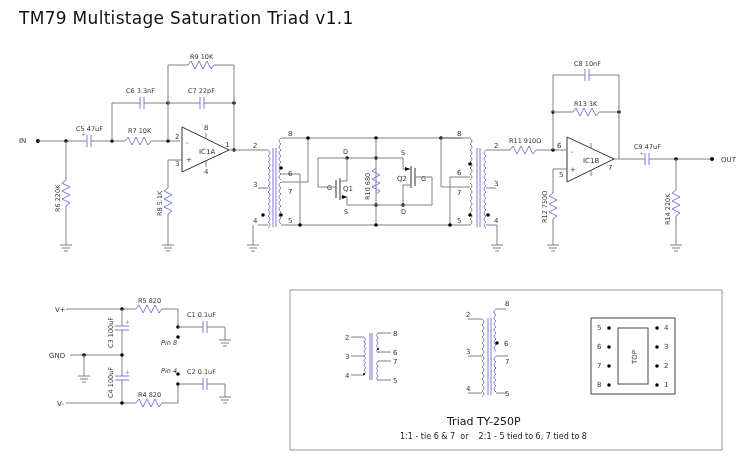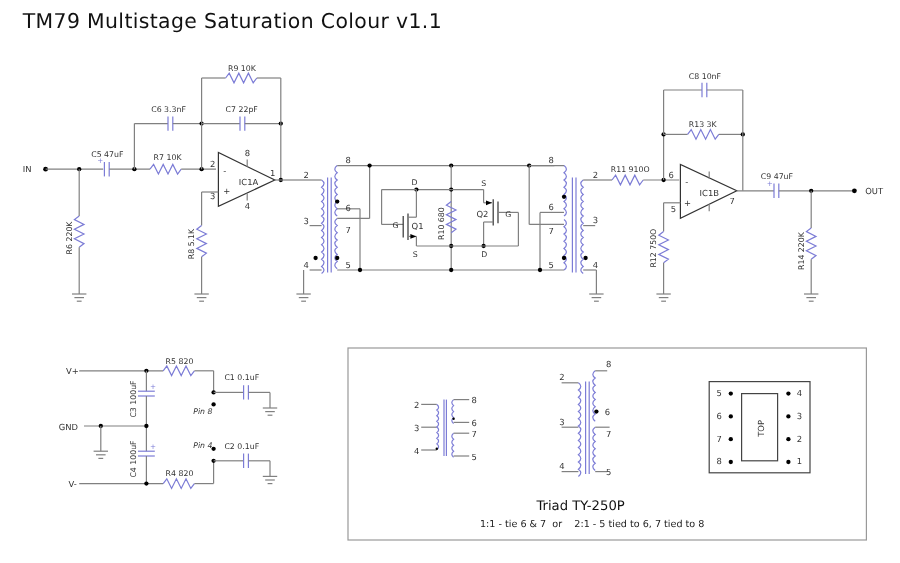--- a/index.html
+++ b/index.html
@@ -14,21 +14,21 @@
   .pin { font-family:"DejaVu Sans", sans-serif; font-size:7px; fill:#333; }
   .it { font-style:italic; }
   .big { font-family:"DejaVu Sans", sans-serif; font-size:11px; fill:#111; }
   .small { font-family:"DejaVu Sans", sans-serif; font-size:8px; fill:#222; }
   .dot { fill:#000; }
   .box { stroke:#999; stroke-width:1; fill:none; }
 </style>
 </head>
 <body>
 
-<div id="title">TM79 Multistage Saturation Colour v1.1</div>
+<div id="title">TM79 Multistage Saturation Triad v1.1</div>
 
 <svg width="750" height="469" viewBox="0 0 750 469">
   <defs>
     <g id="gnd">
       <line x1="-6" y1="0" x2="6" y2="0" stroke="#808080"></line>
       <line x1="-4" y1="3" x2="4" y2="3" stroke="#808080"></line>
       <line x1="-2" y1="6" x2="2" y2="6" stroke="#808080"></line>
     </g>
   </defs>
 

